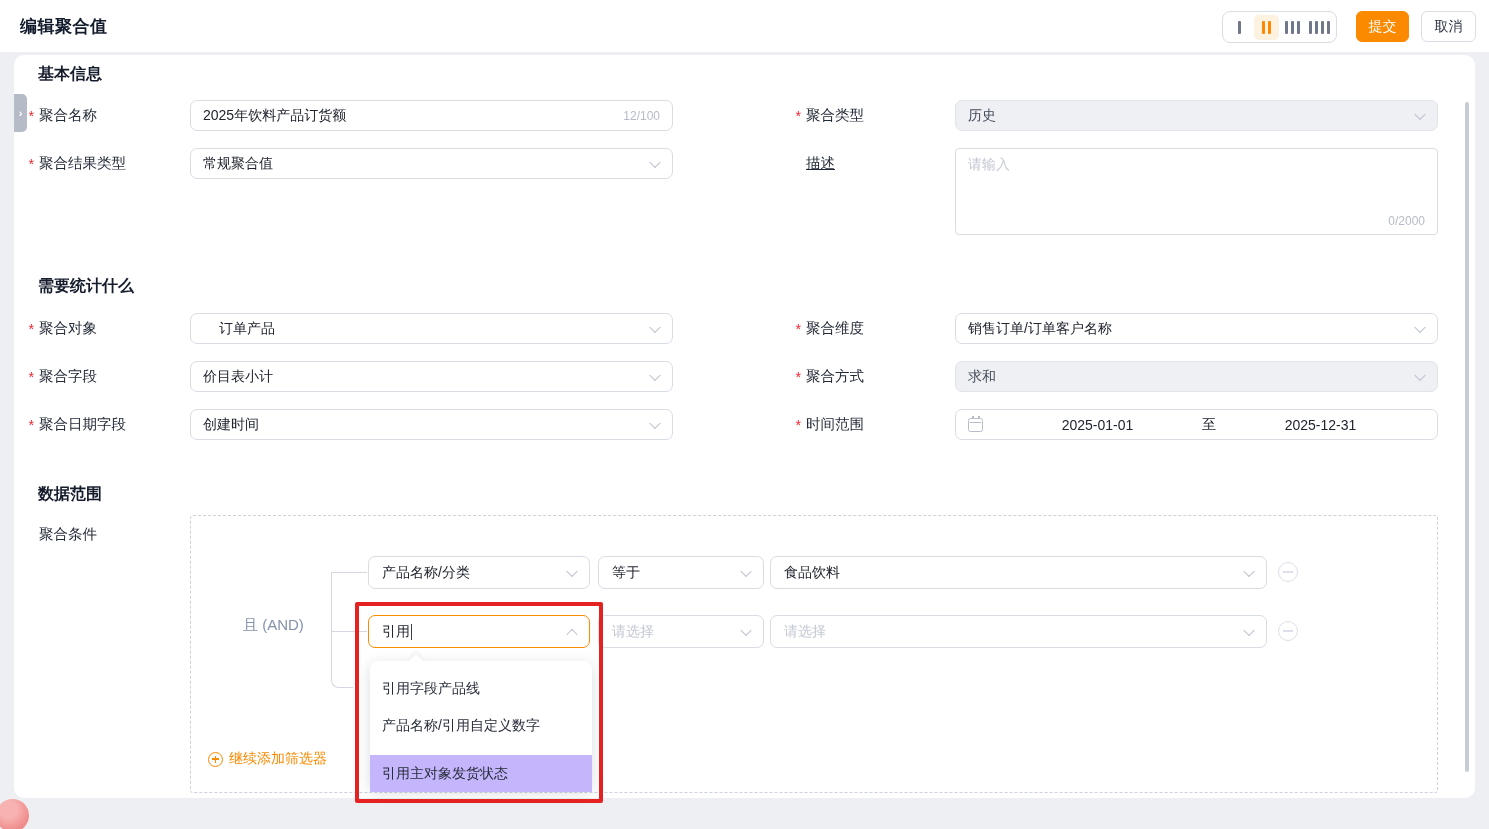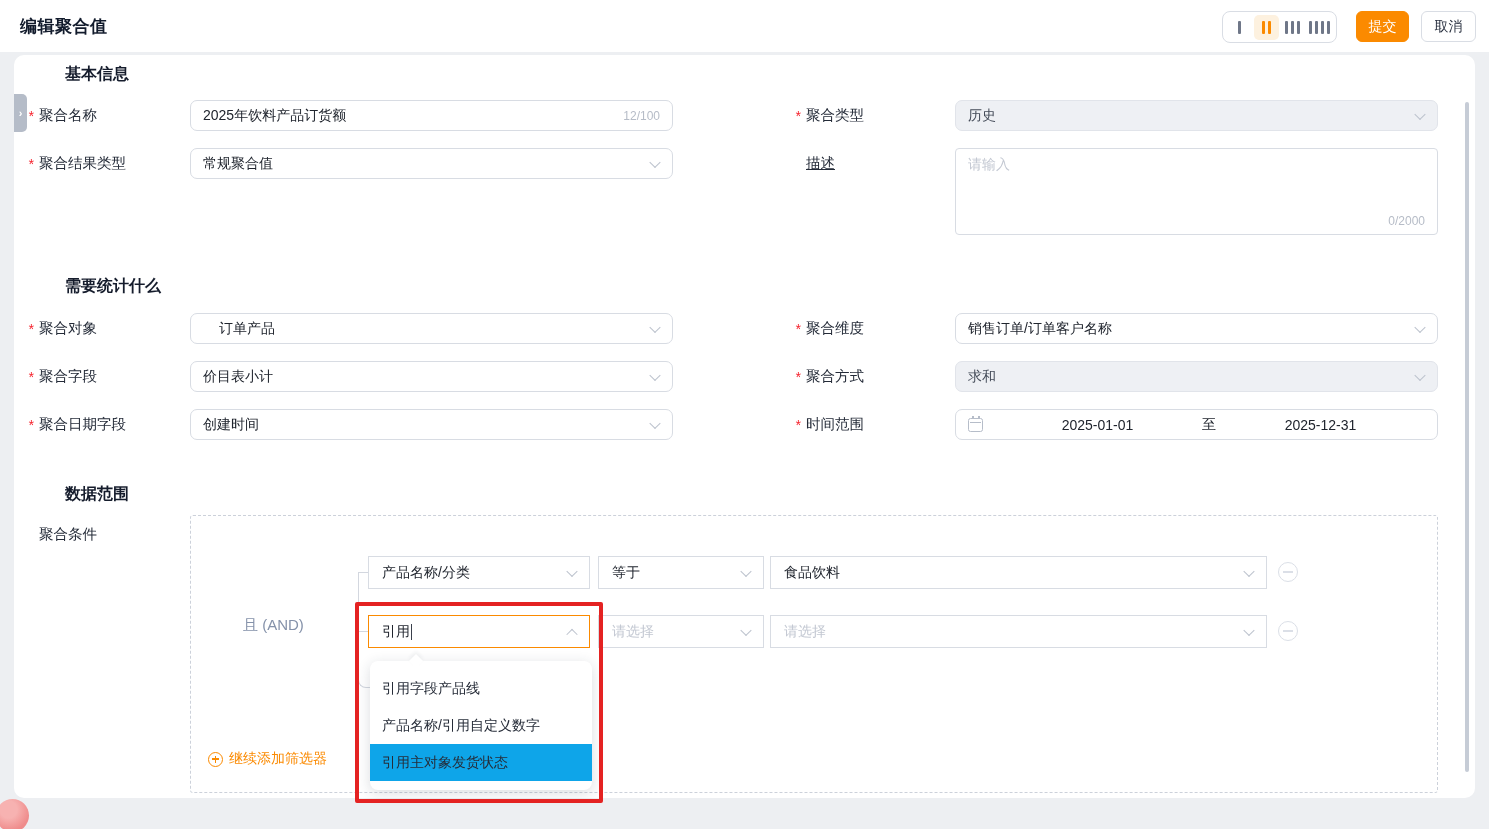--- a/index.html
+++ b/index.html
@@ -1,19 +1,19 @@
 <!DOCTYPE html>
 <html><head>
 <meta charset="utf-8">
 <style>
   * { margin:0; padding:0; box-sizing:border-box; }
   html,body { width:1489px; height:829px; }
   body { font-family:"Liberation Sans","DejaVu Sans",sans-serif; background:#edeff2; overflow:hidden; }
   .screen { position:relative; width:1489px; height:829px; background:#edeff2; overflow:hidden; }
-  .abs { position:absolute;margin-left:27px; }
+  .abs { position:absolute; }
 
   
   .header { position:absolute; left:0; top:0; width:1489px; height:52px; background:#ffffff; z-index:2; }
   .page-title { position:absolute; left:20px; top:0; height:52px; display:flex; align-items:center;
                 font-size:17px; font-weight:bold; color:#121b2c; letter-spacing:.5px; }
   .seg { position:absolute; left:1222px; top:11px; width:115px; height:32px; background:#fff;
          border:1px solid #d9dde4; border-radius:8px; display:flex; align-items:center; justify-content:space-around; padding:0 3px; }
   .seg-item { width:25px; height:25px; border-radius:5px; display:flex; align-items:center; justify-content:center; cursor:pointer; }
   .seg-item.active { background:#fdf1df; }
   .bars { display:flex; align-items:center; }
@@ -61,33 +61,33 @@
   
   .cond-box { position:absolute; left:190px; top:515px; width:1248px; height:278px; border:1px dashed #ccd1da; border-radius:3px; z-index:1; }
   .and-label { position:absolute; left:243px; top:613px; height:24px; display:flex; align-items:center;
                font-size:15px; color:#8592aa; z-index:2; }
   .brk { position:absolute; background:transparent; z-index:1; }
   .brk-v    { left:331px; top:572px; width:1px; height:105px; border-left:1px solid #d3d7df; }
   .brk-h1   { left:331px; top:572px; width:36px; height:1px; border-top:1px solid #d3d7df; }
   .brk-h2   { left:331px; top:631px; width:36px; height:1px; border-top:1px solid #d3d7df; }
   .brk-c    { left:331px; top:676px; width:22px; height:12px; border-left:1px solid #d3d7df; border-bottom:1px solid #d3d7df; border-bottom-left-radius:8px; }
 
-  .cfld { height:33px; border-radius:0;padding-left:13px; }
+  .cfld { height:33px; border-radius:7px;padding-left:13px; }
   .cfld.focus { border:1px solid #fb8a00; }
   .caret { display:inline-block; width:1px; height:16px; background:#3a404c; margin-left:1px; }
 
   .minus { position:absolute; width:20px; height:20px; border:1.5px solid #dbdfe7; border-radius:50%; z-index:2; cursor:pointer; }
   .minus:after { content:""; position:absolute; left:4px; right:4px; top:50%; height:1.5px; margin-top:-1px; background:#dbdfe7; }
 
   .popup { position:absolute; left:370px; top:661px; width:222px; height:129px; background:#fff; border-radius:8px;
            box-shadow:0 3px 14px rgba(31,45,61,.16); z-index:10; padding:9px 0; }
   .popup .arrow { position:absolute; left:41px; top:-5px; width:10px; height:10px; background:#fff; transform:rotate(45deg);
                   box-shadow:-2px -2px 4px rgba(31,45,61,.06); }
   .opt { height:37px; display:flex; align-items:center; padding:0 12px; font-size:14px; color:#262c38; cursor:pointer; }
-  .opt.hover { background:#0ea5e9; }
+  .opt.hover { background:#c4b5fd;margin-top:11px; }
 
   .or-divider { position:absolute; left:208px; top:715px; width:1220px; height:16px; display:flex; align-items:center; z-index:3; }
   .or-divider .dash { flex:1; border-top:1px dashed #c9ced8; }
   .or-divider span { margin:0 14px; font-size:14.5px; color:#939cae; }
 
   .add-filter { position:absolute; left:208px; top:748px; height:22px; display:flex; align-items:center; z-index:3;
                 color:#fb8a00; font-size:14px; cursor:pointer; }
   .plus { position:relative; width:15px; height:15px; border:1.3px solid #fb8a00; border-radius:50%; margin-right:6px; flex:none; }
   .plus:before { content:""; position:absolute; left:3px; right:3px; top:50%; height:1.3px; margin-top:-0.65px; background:#fb8a00; }
   .plus:after { content:""; position:absolute; top:3px; bottom:3px; left:50%; width:1.3px; margin-left:-0.65px; background:#fb8a00; }

